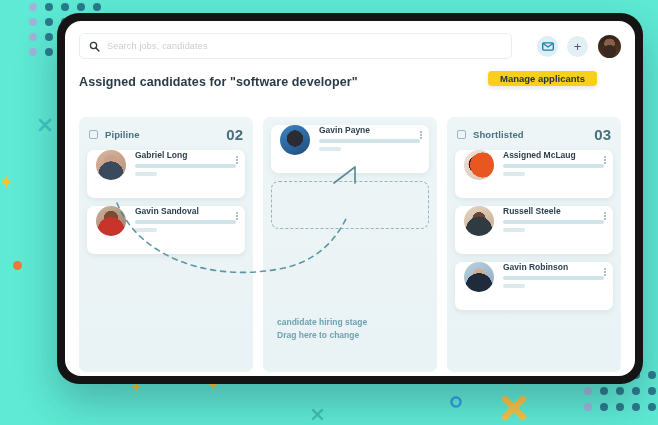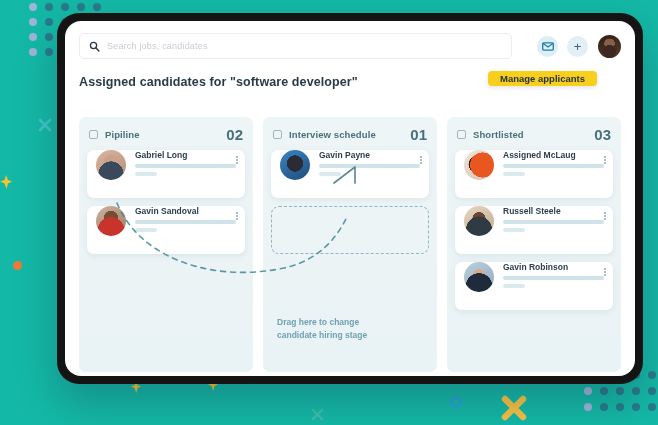--- a/index.html
+++ b/index.html
@@ -3,21 +3,21 @@
 <meta charset="utf-8">
 <style>
   * { box-sizing: border-box; margin: 0; padding: 0; }
   html, body {
     width: 658px; height: 425px;
     overflow: hidden;
     background: #ffffff;
     font-family: "Liberation Sans", sans-serif;
   }
 
-  #stage { position: relative; width: 658px; height: 425px; background:#14b8a6; }
+  #stage { position: relative; width: 658px; height: 425px; background:#5eead4; }
 
   
   .deco { position: absolute; pointer-events: none; }
 
   
   #device {
     position: absolute;
     left: 57px; top: 13px;
     width: 586px; height: 371px;
     background: #141414;
@@ -331,47 +331,42 @@
             </div>
             <div class="kebab">
                 <i></i>
                 <i></i>
                 <i></i>
               </div>
           </div>
         </div>
 
         <div class="column">
-          <div class="colhead">
-            <div class="cbox"></div>
-            <div class="coltitle">Interview schedule</div>
-            <div class="colcount">01</div>
-          </div>
 
           <div class="card">
             <div class="av" style="background:
                    radial-gradient(circle at 50% 45%, #2b2b33 0 36%, transparent 37%),
                    linear-gradient(150deg,#3b83c7,#1f4d7a);"></div>
             <div class="cbody">
               <div class="cname">Gavin Payne</div>
               <div class="bar1"></div>
               <div class="bar2"></div>
             </div>
             <div class="kebab">
                 <i></i>
                 <i></i>
                 <i></i>
               </div>
           </div>
 
           <div class="dropzone"></div>
 
           <div class="dragtext">
+            <div>candidate hiring stage</div>
             <div>Drag  here to change</div>
-            <div>candidate hiring stage</div>
           </div>
         </div>
 
         <div class="column">
           <div class="colhead">
             <div class="cbox"></div>
             <div class="coltitle">Shortlisted</div>
             <div class="colcount">03</div>
           </div>
 

